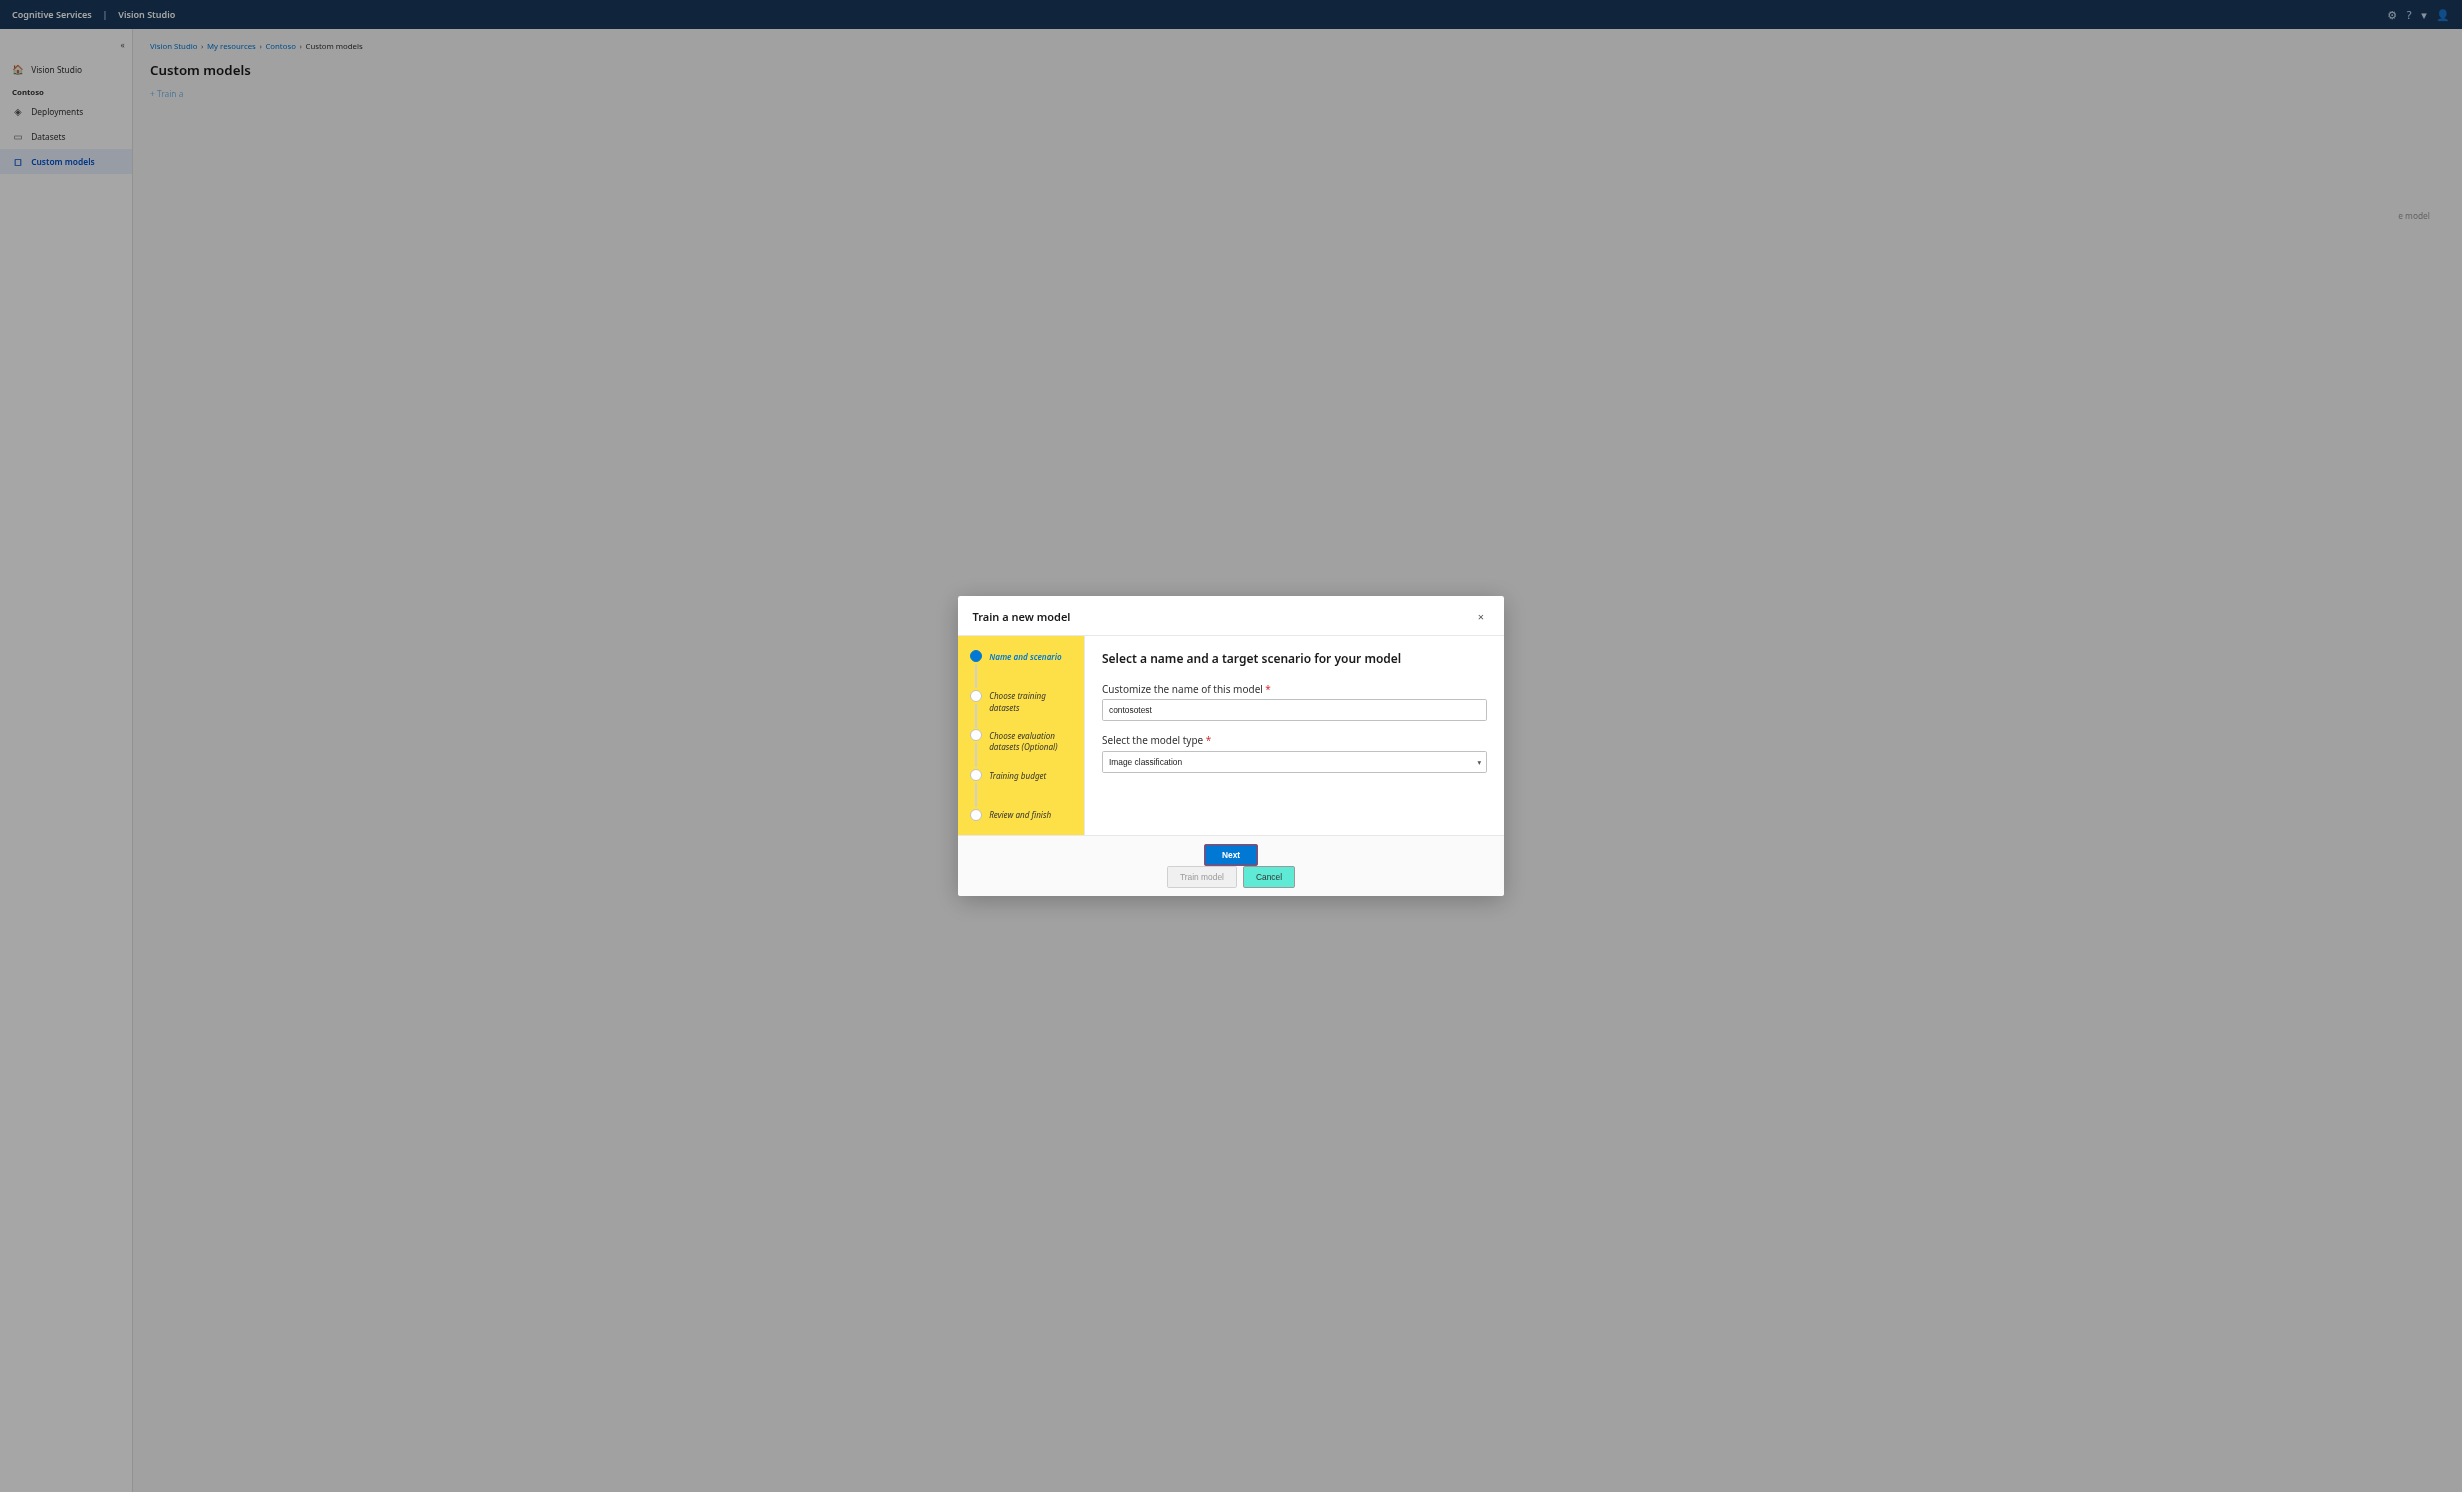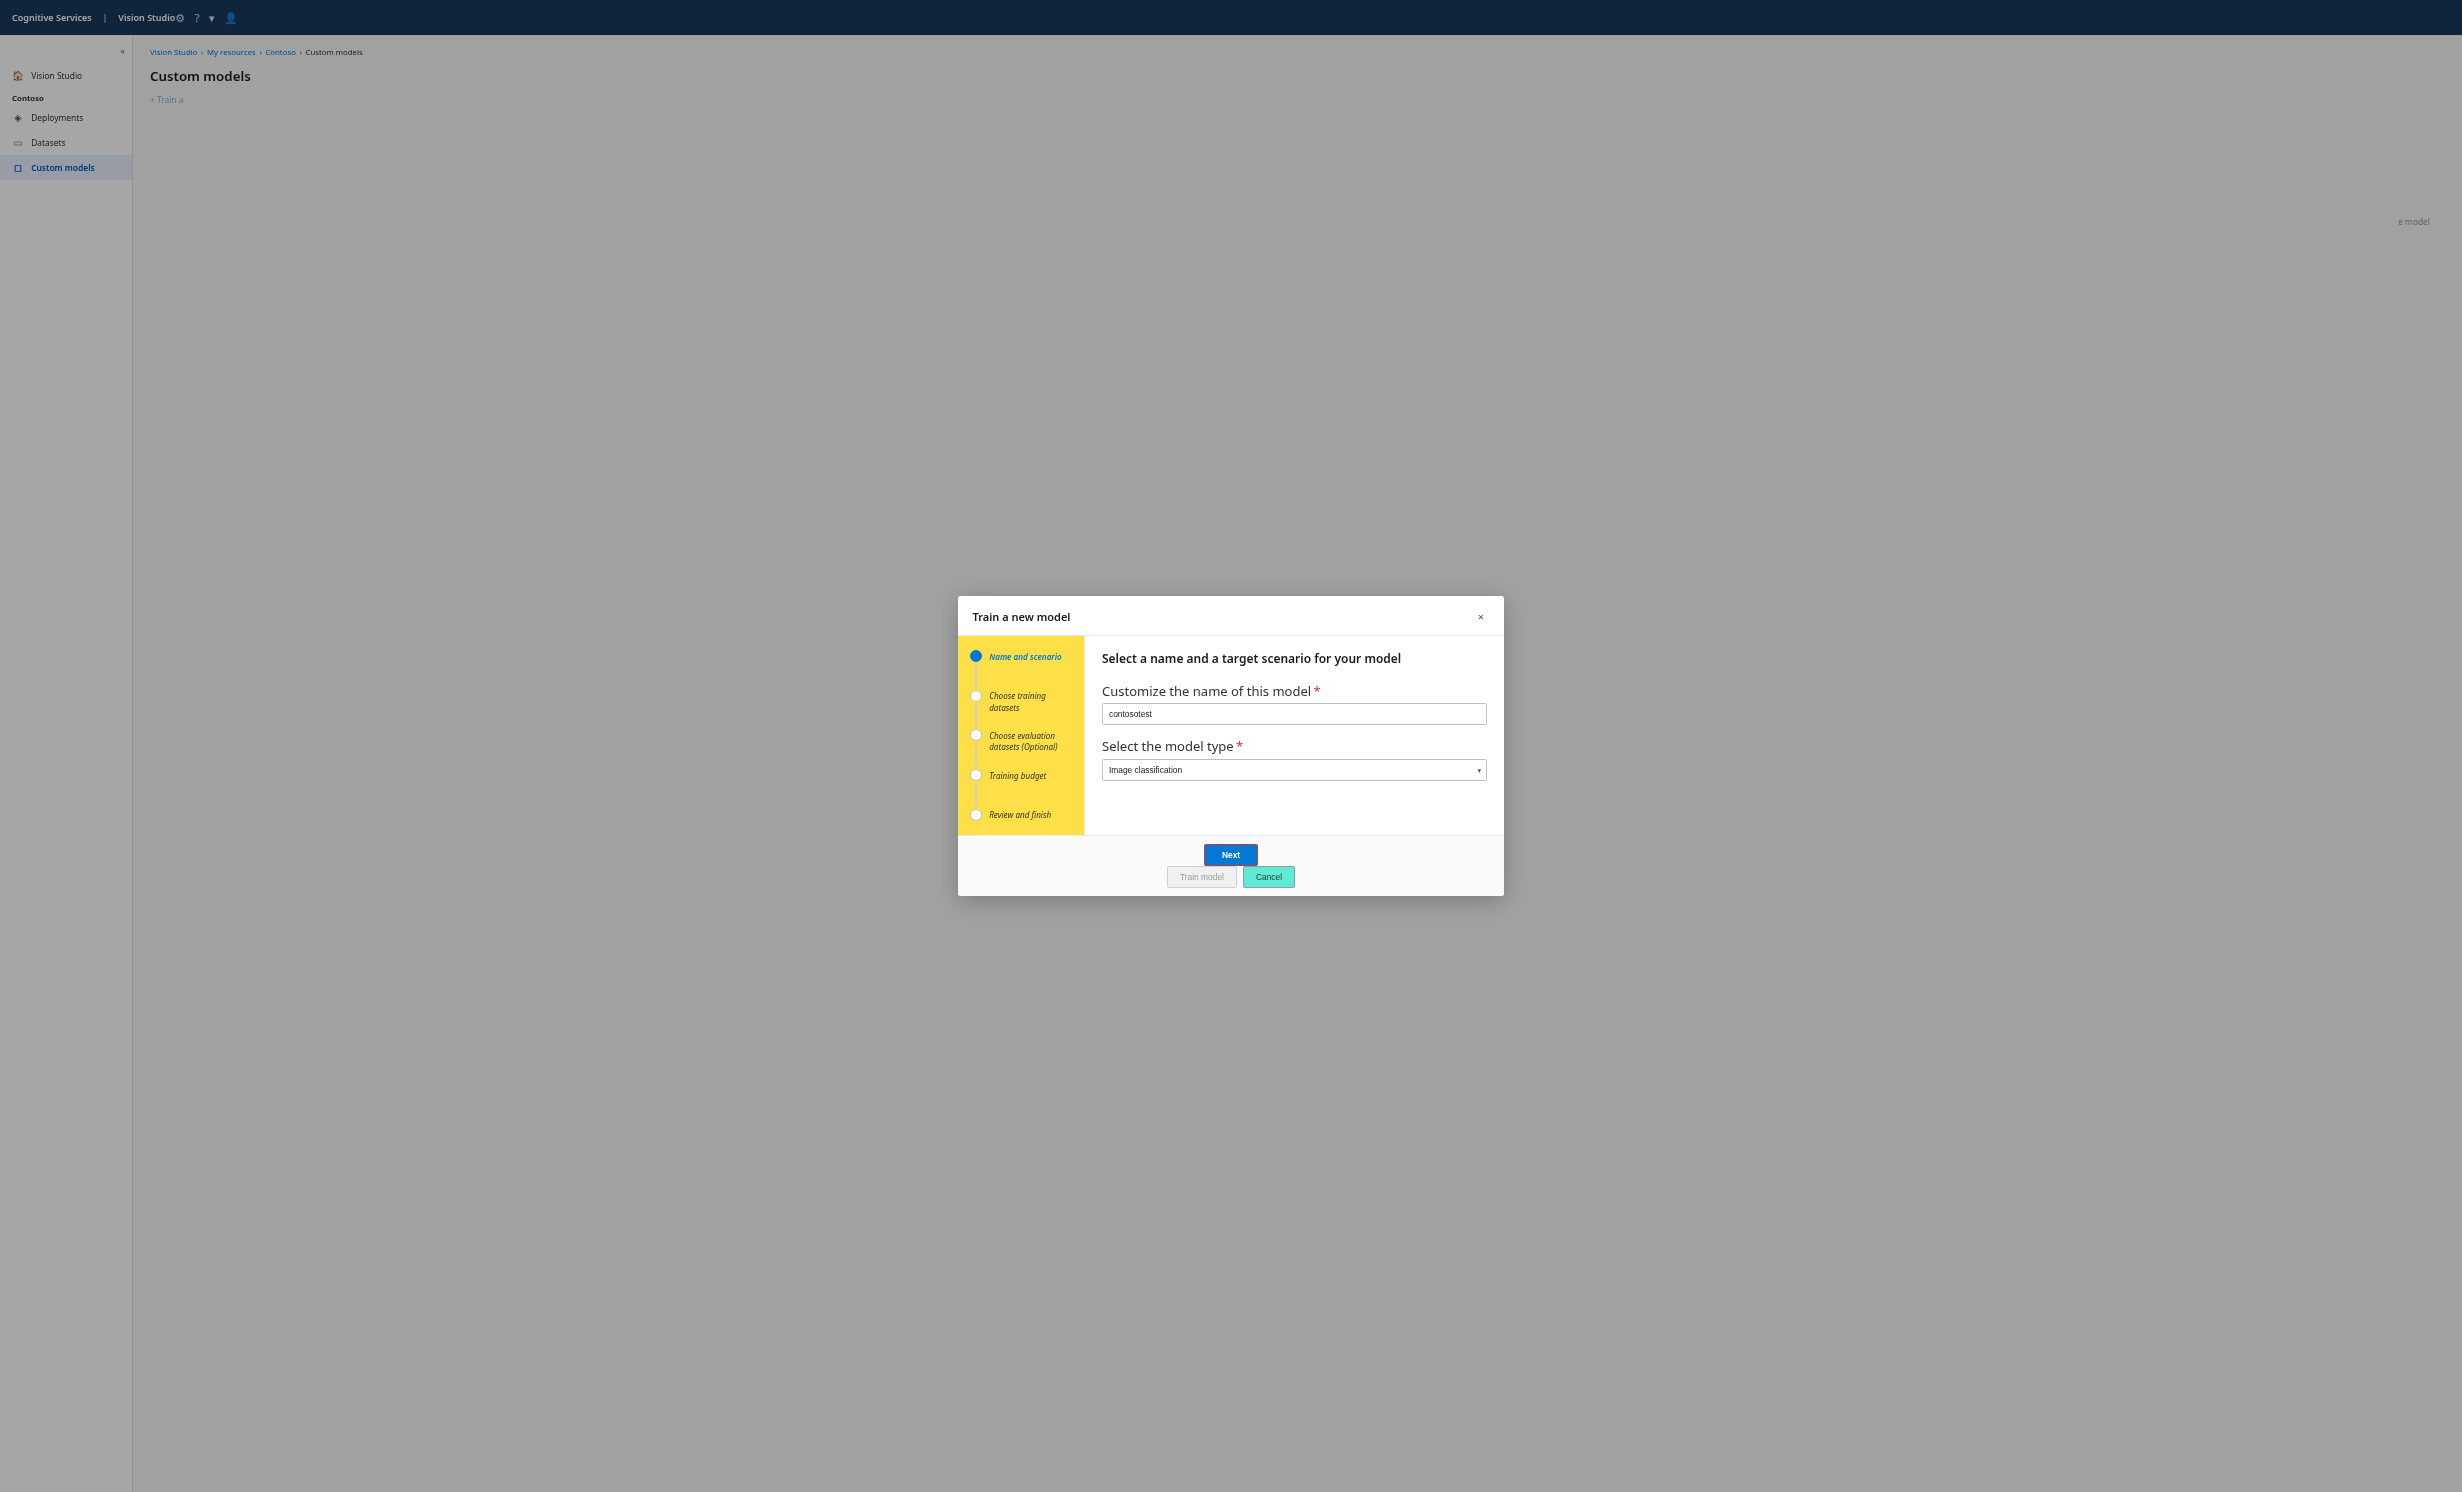--- a/index.html
+++ b/index.html
@@ -7,24 +7,24 @@
       font-family: 'Segoe UI', system-ui, sans-serif;
       background: #f3f3f3;
       height: 100vh;
       overflow: hidden;
     }
 
     
     .topbar {
       background: #1a3a5c;
       color: white;
-      height: 35px;
-      display: flex;
-      align-items: center;
-      justify-content: flex-start;
+      height: 29px;
+      display: flex;
+      align-items: center;
+      justify-content: space-between;
       padding: 0 12px;
       position: relative;
       z-index: 10;
     }
     .topbar-left {
       display: flex;
       align-items: center;
       gap: 6px;
       font-size: 9px;
       font-weight: 600;
@@ -249,21 +249,21 @@
       font-weight: 600;
       color: #1a1a1a;
       margin-bottom: 14.5px;
     }
 
     
     .form-group {
       margin-bottom: 12px;
     }
     .form-label {
-      font-size: 13px;
+      font-size: 10px;
       color: #333;
       margin-bottom: 3.6px;
       display: flex;
       align-items: center;
       gap: 2.4px;
     }
     .form-label-required {
       color: #d13438;
     }
     .form-input {

